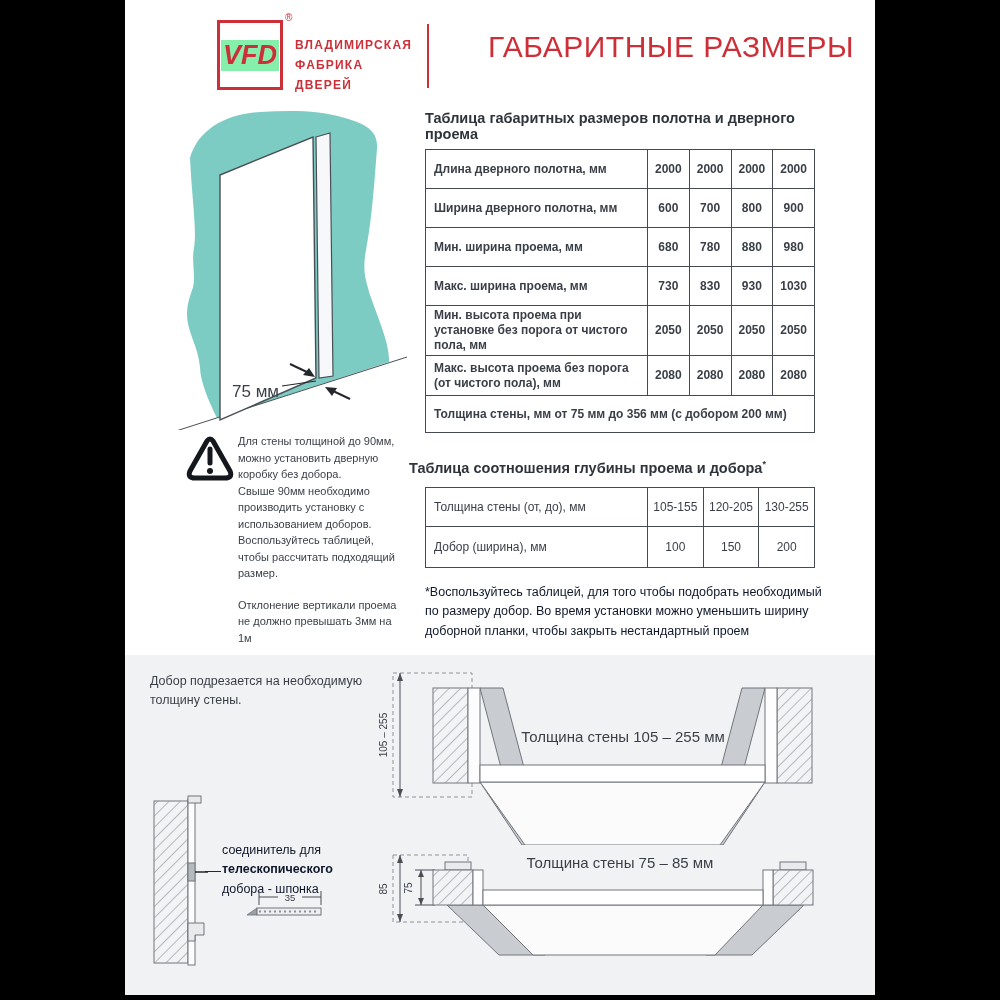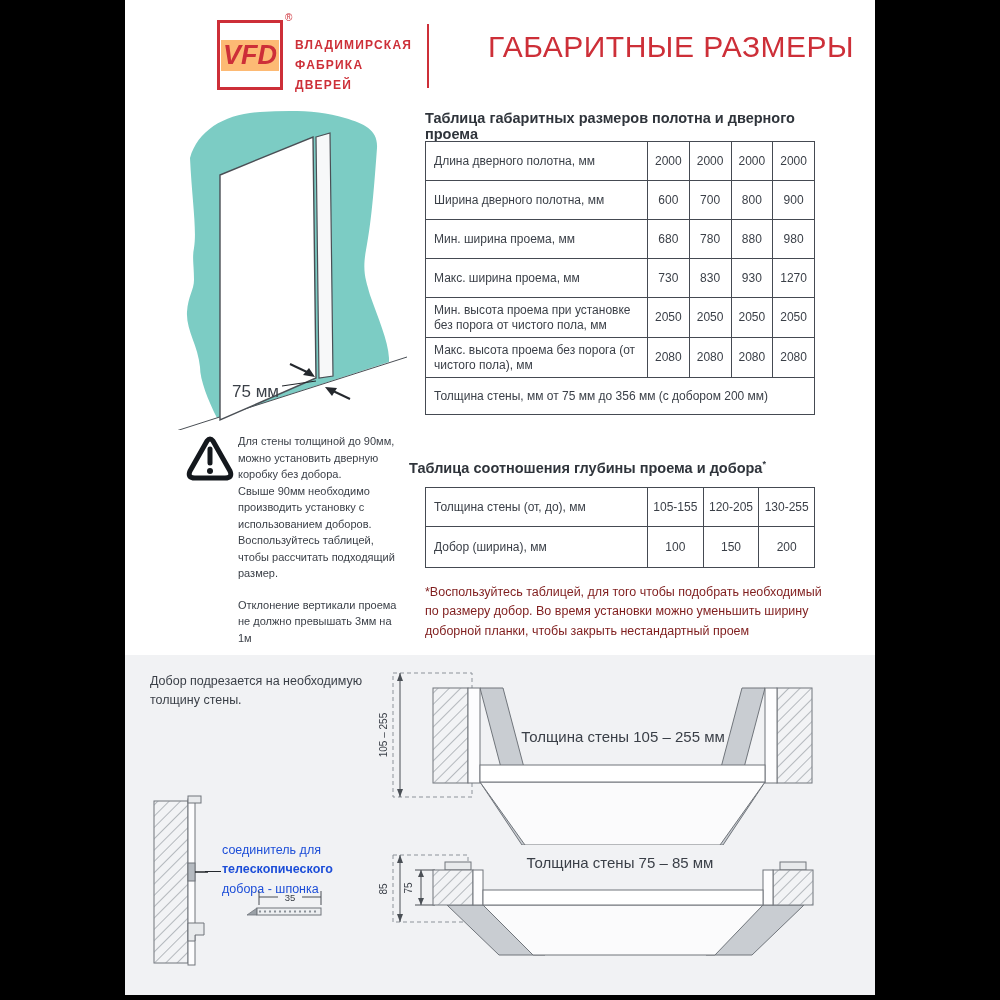--- a/index.html
+++ b/index.html
@@ -2,41 +2,41 @@
 <html><head>
 <meta charset="utf-8">
 <style>
   html,body{margin:0;padding:0;}
   body{width:1000px;height:1000px;background:#000;position:relative;
        font-family:"Liberation Sans",sans-serif;color:#3a3f47;}
   .page{position:absolute;left:125px;top:0;width:750px;height:995px;background:#fff;overflow:hidden;}
   .abs{position:absolute;}
   
   .logo-frame{left:92px;top:20px;width:60px;height:64px;border:3px solid #cd2f38;display:flex;align-items:center;justify-content:center;}
-  .logo-text{font-size:27px;font-weight:bold;color:#cd2f38;letter-spacing:0;background:#fdba74;padding:0 2px;font-style:italic;}
+  .logo-text{font-size:27px;font-weight:bold;color:#cd2f38;letter-spacing:0;background:#86efac;padding:0 2px;font-style:italic;}
   .reg-mark{left:160px;top:12px;font-size:10px;color:#cd2f38;}
   .brand-name{left:170px;top:36px;font-size:12px;font-weight:bold;color:#cd2f38;letter-spacing:1.2px;line-height:1.65;}
   .header-divider{left:302px;top:24px;width:2px;height:64px;background:#cd2f38;}
   .page-title{left:363px;top:30px;font-size:30px;font-weight:normal;color:#cd2f38;letter-spacing:0.5px;white-space:nowrap;}
   
   .tbl-title{font-size:14.5px;font-weight:bold;color:#2f343b;}
   table.dims{border-collapse:collapse;table-layout:fixed;width:390px;}
   table.dims td{border:1px solid #454a52;font-size:12px;color:#3a3f47;vertical-align:middle;line-height:1.25;}
   td.lbl{padding:2px 8px;width:205px;}
   td.val{text-align:center;font-size:13px;}
-  .foot-note{font-size:12.5px;line-height:1.55;color:#7f1d1d;}
+  .foot-note{font-size:12.5px;line-height:1.55;color:#0f172a;}
   
   .warn-text{font-size:11px;line-height:1.5;color:#3a3f47;}
   .warn-text p{margin:0;}
   .warn-note{margin-top:15px !important;}
   
   .panel{left:0;top:655px;width:750px;height:340px;background:#f1f2f4;}
   .panel p{margin:0;font-size:12.5px;line-height:1.55;color:#3a3f47;}
   .pointer-line{border-top:1.5px solid #24282d;}
-  .conn-label{font-size:12.5px;line-height:1.55;color:#1d4ed8;}
+  .conn-label{font-size:12.5px;line-height:1.55;color:#0f172a;}
   svg text{font-family:"Liberation Sans",sans-serif;}
 </style>
 </head>
 <body>
 
 <div class="page">
 
   <div class="abs logo-frame">
     <span class="logo-text">VFD</span>
   </div>
@@ -71,21 +71,21 @@
     <circle cx="25" cy="37" r="3" fill="#14181d"></circle>
   </svg>
   <div class="abs warn-text" style="left:113px;top:433px;width:168px;">
     <p>Для стены толщиной до 90мм, можно установить дверную коробку без добора.</p>
     <p>Свыше 90мм необходимо производить установку с использованием доборов.</p>
     <p>Воспользуйтесь таблицей, чтобы рассчитать подходящий размер.</p>
     <p class="warn-note">Отклонение вертикали проема не должно превышать 3мм на 1м</p>
   </div>
 
   <div class="abs tbl-title" style="left:300px;top:110px;width:400px;">Таблица габаритных размеров полотна и дверного проема</div>
-  <table class="dims abs" style="left:300px;top:141px;">
+  <table class="dims abs" style="left:300px;top:149px;font-weight:bold;">
     <tbody>
         <tr style="height:39px">
       <td class="lbl">Длина дверного полотна, мм</td>
       <td class="val">2000</td>
       <td class="val">2000</td>
       <td class="val">2000</td>
       <td class="val">2000</td>
     </tr>
     <tr style="height:39px">
       <td class="lbl">Ширина дверного полотна, мм</td>
@@ -99,21 +99,21 @@
       <td class="val">680</td>
       <td class="val">780</td>
       <td class="val">880</td>
       <td class="val">980</td>
     </tr>
     <tr style="height:39px">
       <td class="lbl">Макс. ширина проема, мм</td>
       <td class="val">730</td>
       <td class="val">830</td>
       <td class="val">930</td>
-      <td class="val">1270</td>
+      <td class="val">1030</td>
     </tr>
     <tr style="height:40px">
       <td class="lbl">Мин. высота проема при установке без порога от чистого пола, мм</td>
       <td class="val">2050</td>
       <td class="val">2050</td>
       <td class="val">2050</td>
       <td class="val">2050</td>
     </tr>
     <tr style="height:40px">
       <td class="lbl">Макс. высота проема без порога (от чистого пола), мм</td>

